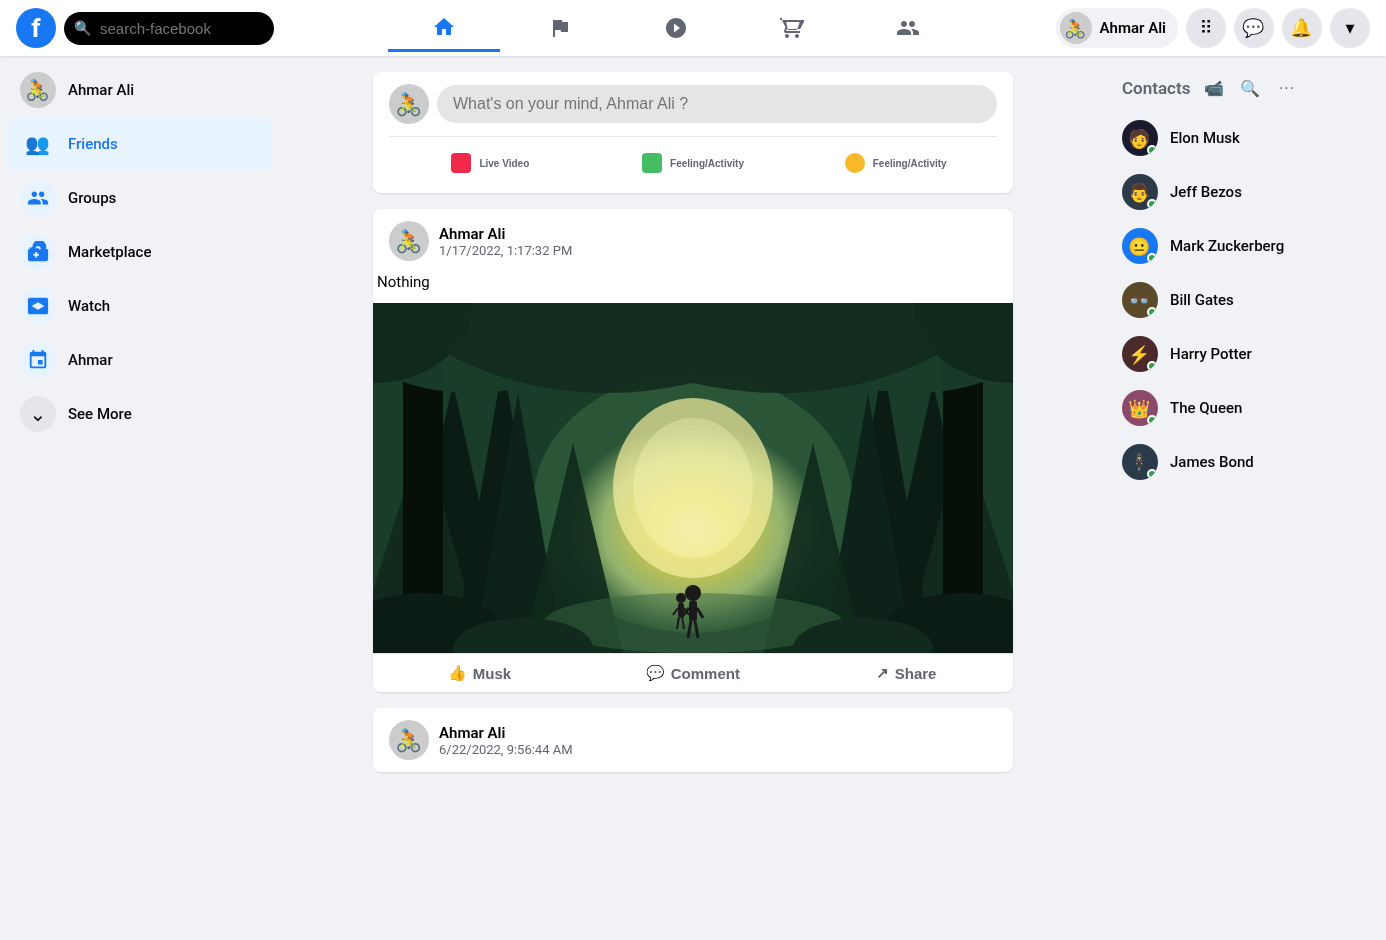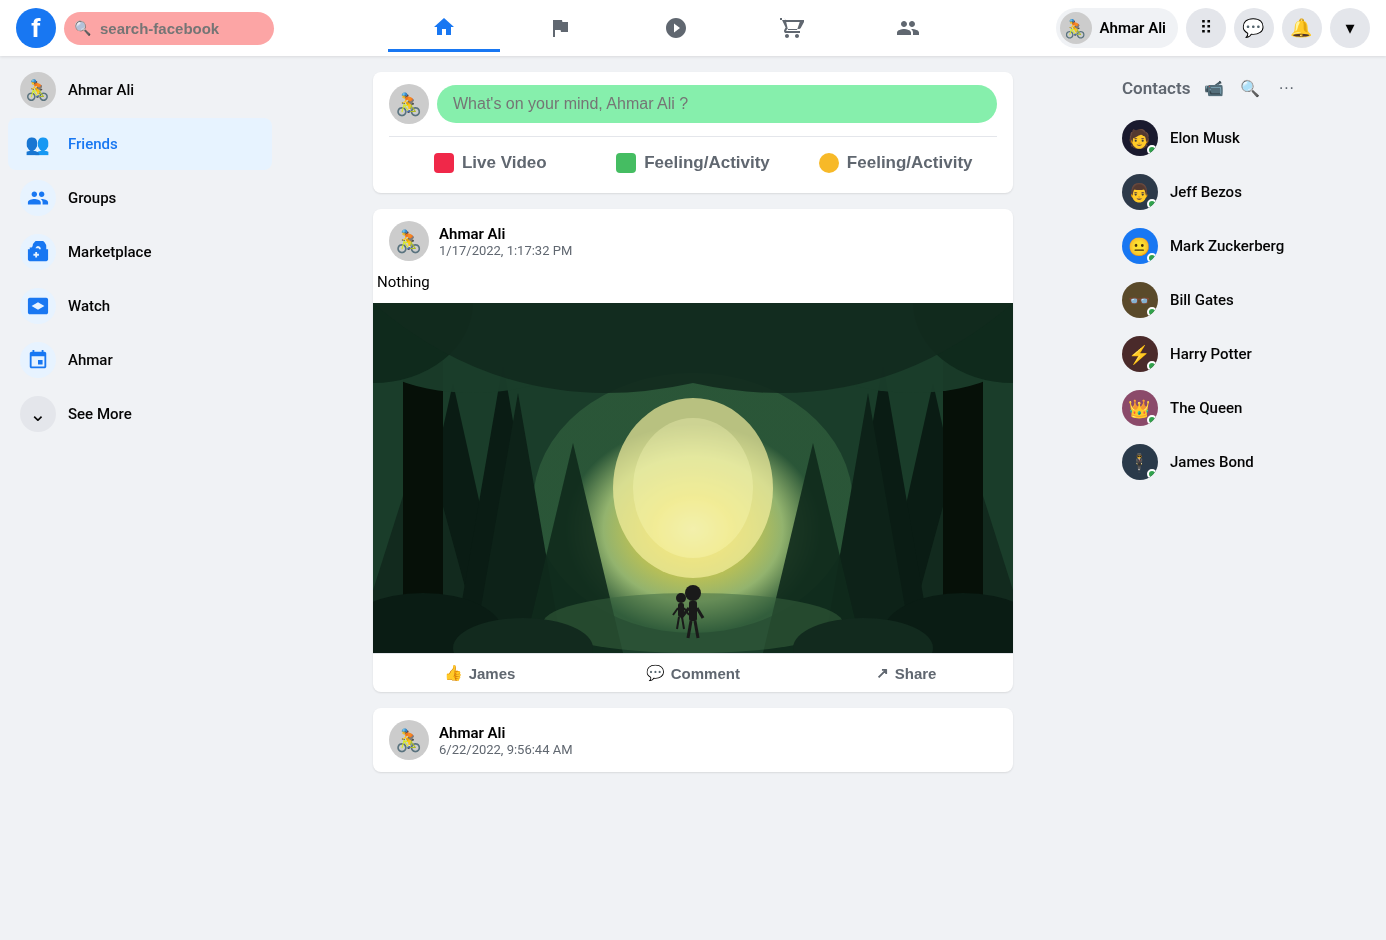--- a/index.html
+++ b/index.html
@@ -8,23 +8,23 @@
     
     .topnav {
       position: fixed; top: 0; left: 0; right: 0; height: 56px;
       background: #fff; display: flex; align-items: center;
       padding: 0 16px; z-index: 100;
       box-shadow: 0 1px 3px rgba(0,0,0,0.1);
     }
     .topnav-left { display: flex; align-items: center; gap: 8px; min-width: 280px; }
     .fb-logo { width: 40px; height: 40px; background: #1877f2; border-radius: 50%; display: flex; align-items: center; justify-content: center; color: #fff; font-size: 26px; font-weight: bold; flex-shrink: 0; }
     .search-bar {
-      background: #fca5a5; border: none; border-radius: 20px;
+      background: #000000; border: none; border-radius: 20px;
       padding: 8px 16px 8px 36px; font-size: 15px; outline: none;
-      width: 210px; color: #606770; font-weight: bold;
+      width: 210px; color: #606770;
     }
     .search-wrap { position: relative; }
     .search-wrap .search-icon-inner { position: absolute; left: 10px; top: 50%; transform: translateY(-50%); color: #606770; font-size: 14px; }
 
     .topnav-center { display: flex; align-items: center; justify-content: center; flex: 1; gap: 4px; }
     .nav-icon-btn {
       width: 112px; height: 48px; border: none; background: transparent;
       border-radius: 8px; cursor: pointer; display: flex; align-items: center;
       justify-content: center; position: relative; color: #606770;
       transition: background 0.1s;
@@ -58,29 +58,29 @@
     .feed { flex: 1; overflow-y: auto; padding: 16px; display: flex; flex-direction: column; align-items: center; gap: 16px; }
 
     
     .composer {
       background: #fff; border-radius: 8px; padding: 12px 16px;
       width: 100%; max-width: 640px;
       box-shadow: 0 1px 2px rgba(0,0,0,0.1);
     }
     .composer-top { display: flex; align-items: center; gap: 8px; margin-bottom: 12px; }
     .composer-input {
-      flex: 1; background: #86efac; border: none; border-radius: 20px;
+      flex: 1; background: #e5e5e5; border: none; border-radius: 20px;
       padding: 10px 16px; font-size: 16px; color: #606770; cursor: pointer;
       outline: none;
     }
     .composer-actions { display: flex; border-top: 1px solid #e4e6eb; padding-top: 8px; }
     .composer-action-btn {
       flex: 1; display: flex; align-items: center; justify-content: center;
       gap: 8px; padding: 8px; border-radius: 8px; cursor: pointer;
-      font-size: 17px; font-weight: 600; color: #606770; border: none; background: transparent;
+      font-size: 10px; font-weight: 600; color: #606770; border: none; background: transparent;
     }
     .dot-red { width: 20px; height: 20px; background: #f02849; border-radius: 4px; display: inline-block; }
     .dot-green { width: 20px; height: 20px; background: #45bd62; border-radius: 4px; display: inline-block; }
     .dot-yellow { width: 20px; height: 20px; background: #f7b928; border-radius: 50%; display: inline-block; }
 
     
     .post-card {
       background: #fff; border-radius: 8px; width: 100%; max-width: 640px;
       box-shadow: 0 1px 2px rgba(0,0,0,0.1); overflow: hidden;
     }
@@ -325,21 +325,21 @@
           <line x1="311" y1="305" x2="316" y2="312" stroke="#1a1a1a" stroke-width="2"></line>
           <line x1="306" y1="314" x2="304" y2="326" stroke="#1a1a1a" stroke-width="2"></line>
           <line x1="309" y1="314" x2="311" y2="326" stroke="#1a1a1a" stroke-width="2"></line>
 
           <ellipse cx="320" cy="185" rx="60" ry="70" fill="#ffffc0" opacity="0.3"></ellipse>
         </svg>
       </div>
       <div class="post-actions">
         <button class="post-action-btn">
           <span>👍</span>
-          <span>James</span>
+          <span>Musk</span>
         </button>
         <button class="post-action-btn">
           <span>💬</span>
           <span>Comment</span>
         </button>
         <button class="post-action-btn">
           <span>↗</span>
           <span>Share</span>
         </button>
       </div>

